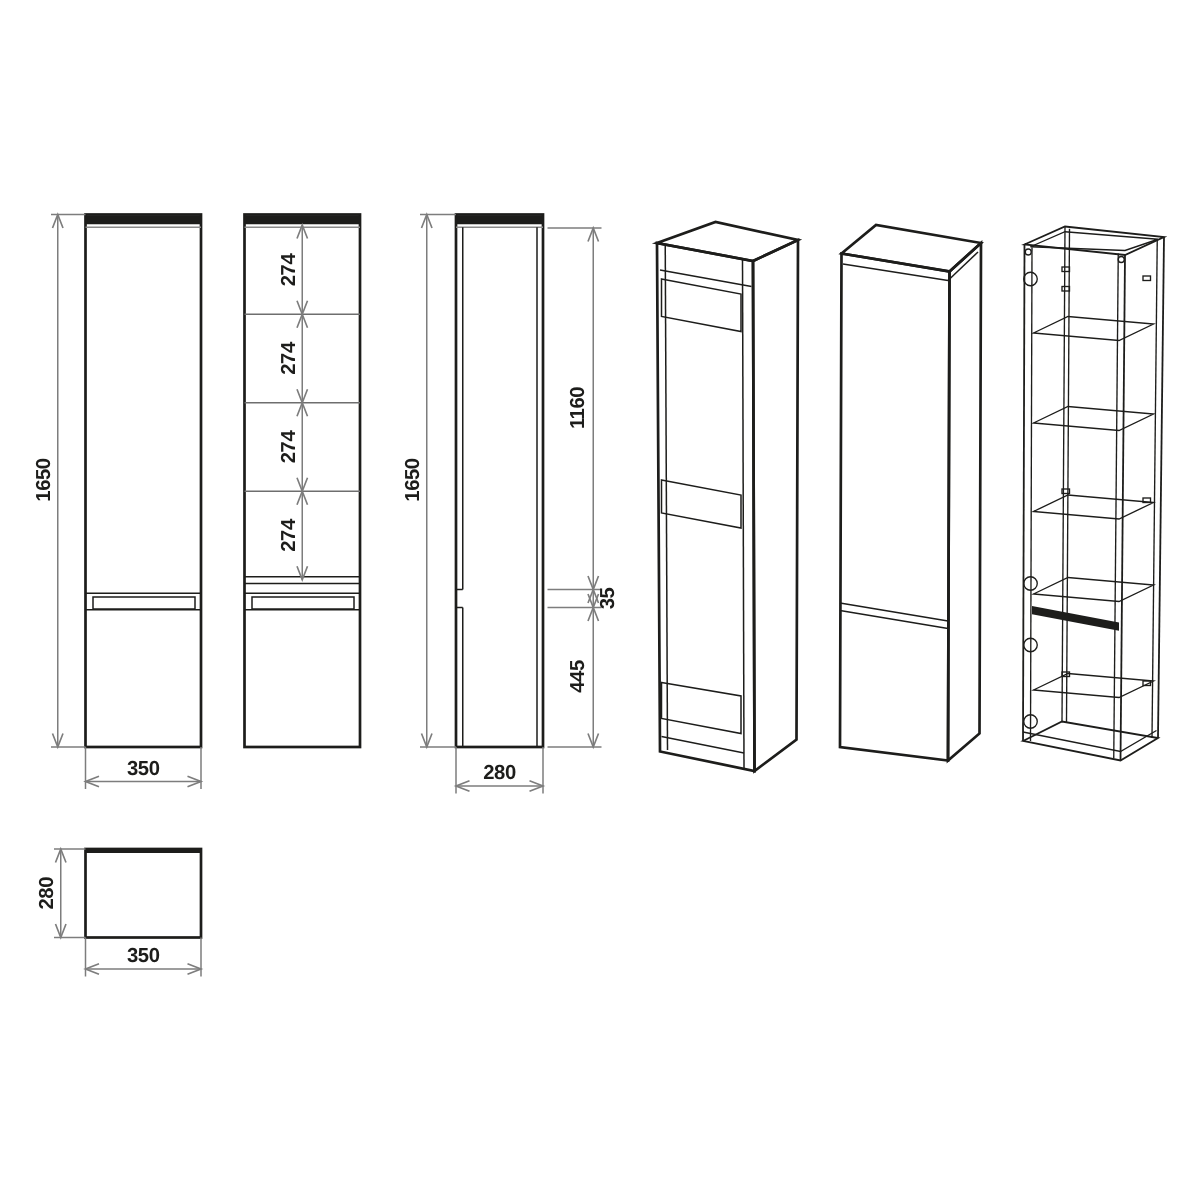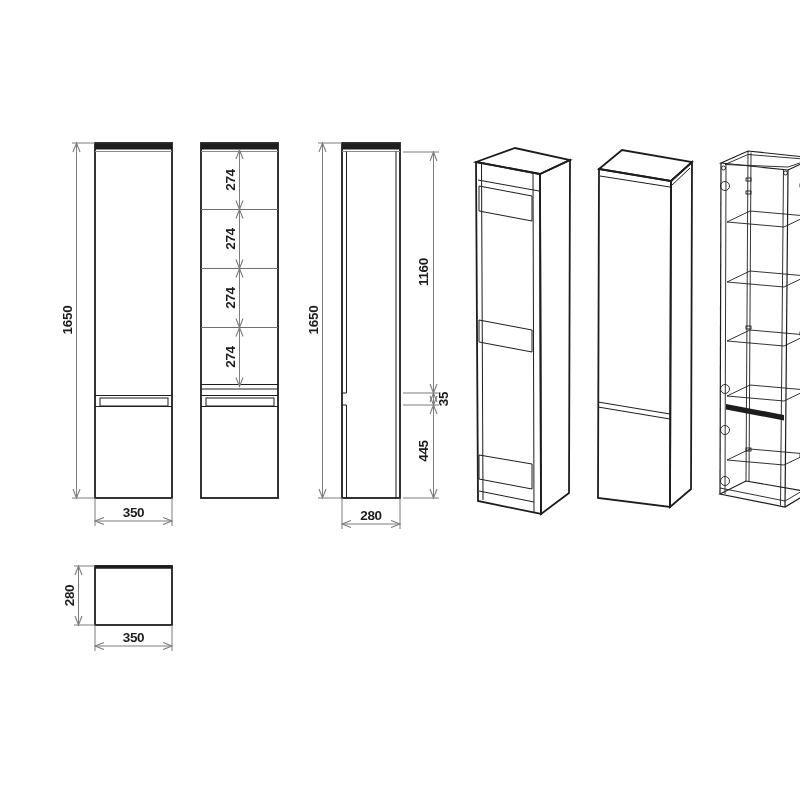--- a/index.html
+++ b/index.html
@@ -1,21 +1,21 @@
 <!DOCTYPE html>
 <html style="--line: #1d1d1b; --dim: #7d7d7d; --bg: #ffffff;"><head>
 <meta charset="utf-8">
 <style>
   :root{
     --line:#1d1d1b;
     --dim:#7d7d7d;
     --bg:#ffffff;
   }
   html,body{margin:0;padding:0;background:var(--bg);}
-  .stage{width:728px;height:800px;background:var(--bg);position:relative;padding-left:38px;}
+  .stage{width:728px;height:800px;background:var(--bg);position:relative;}
   svg{display:block;}
   .ol{stroke:var(--line);stroke-width:1.8;fill:none;stroke-linejoin:miter;}
   .ol-thin{stroke:var(--line);stroke-width:1;fill:none;}
   .wf{stroke:var(--line);stroke-width:1.2;fill:none;}
   .wf-thin{stroke:var(--line);stroke-width:0.9;fill:none;}
   .shelfline{stroke:#6e6e6e;stroke-width:1;fill:none;}
   .doorline{stroke:#8a8a8a;stroke-width:1;fill:none;}
   .dim{stroke:var(--dim);stroke-width:1;fill:none;}
   .solid{fill:var(--line);stroke:none;}
   .arrhead{fill:none;stroke:var(--dim);stroke-width:1.1;}

